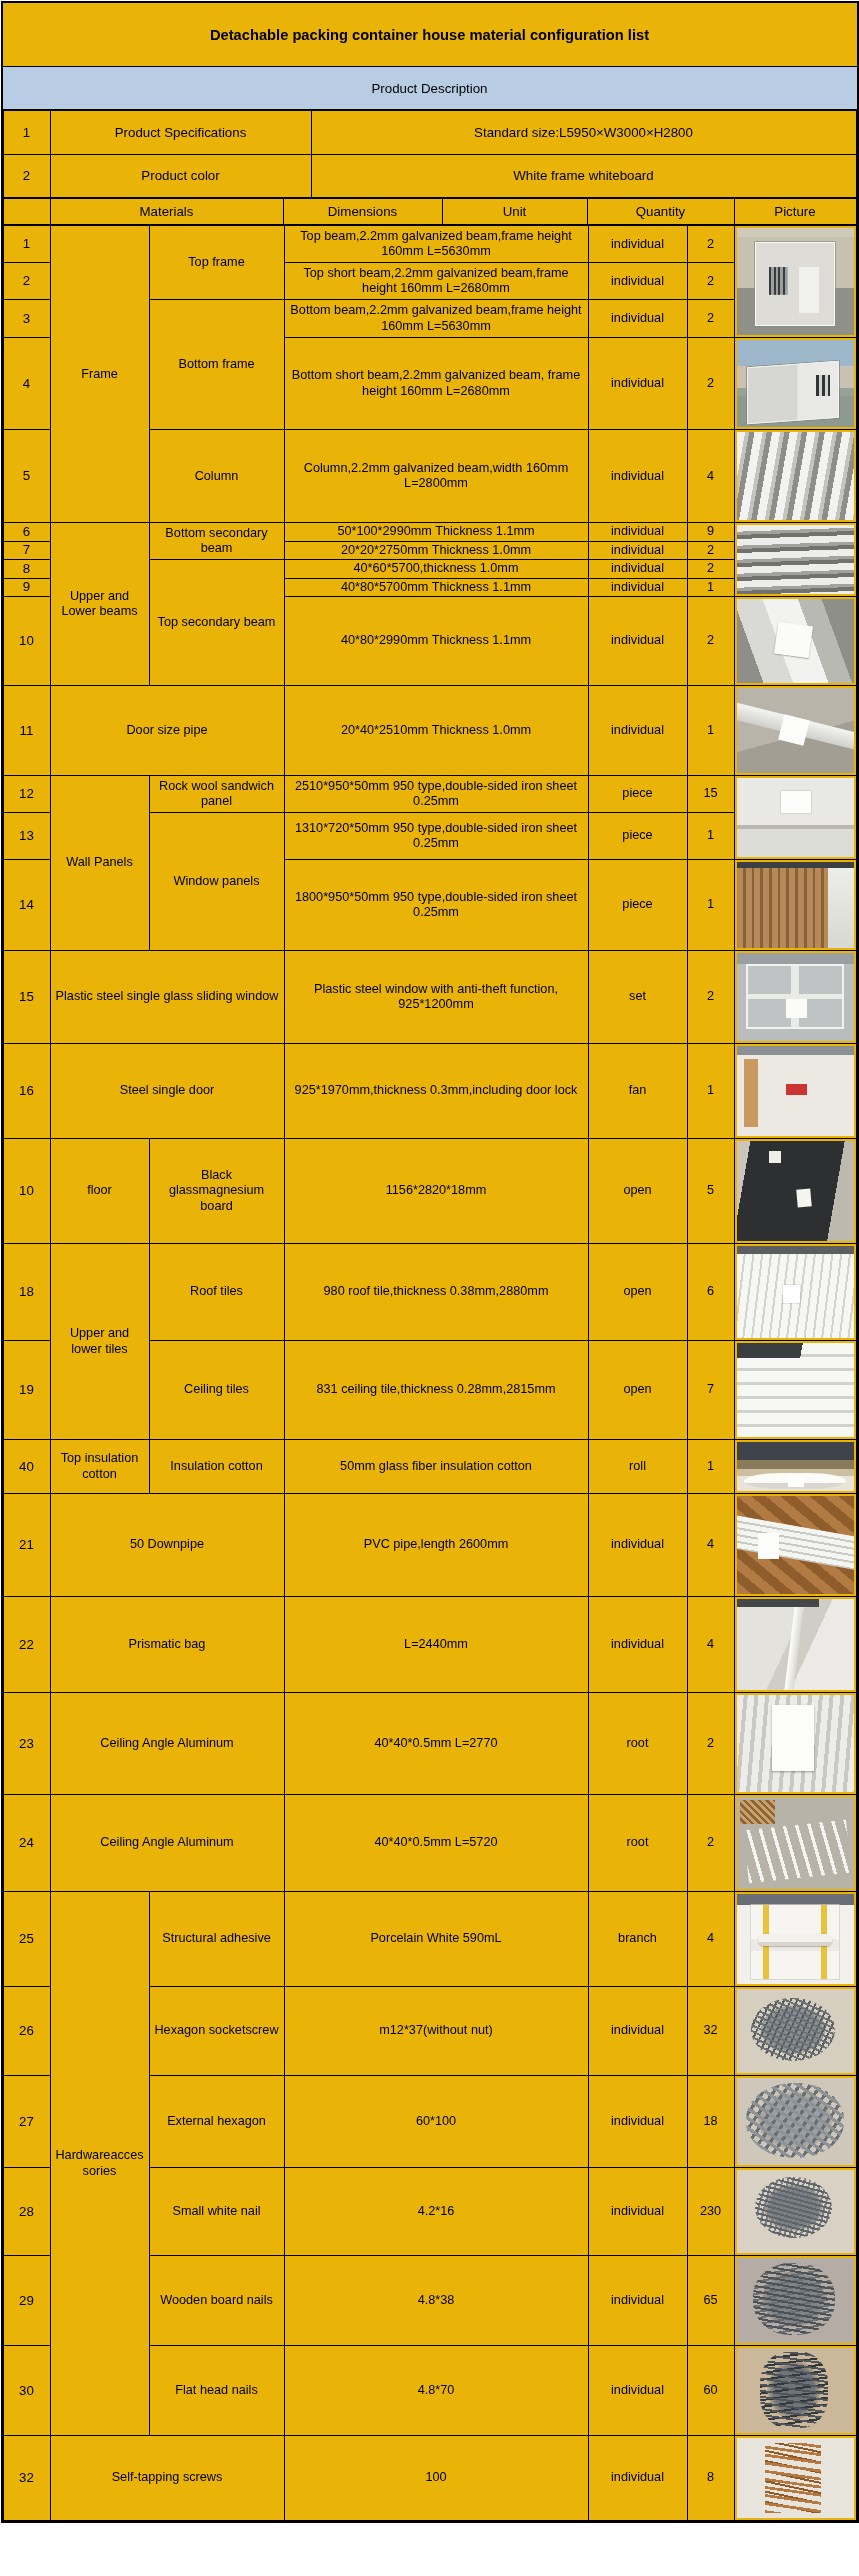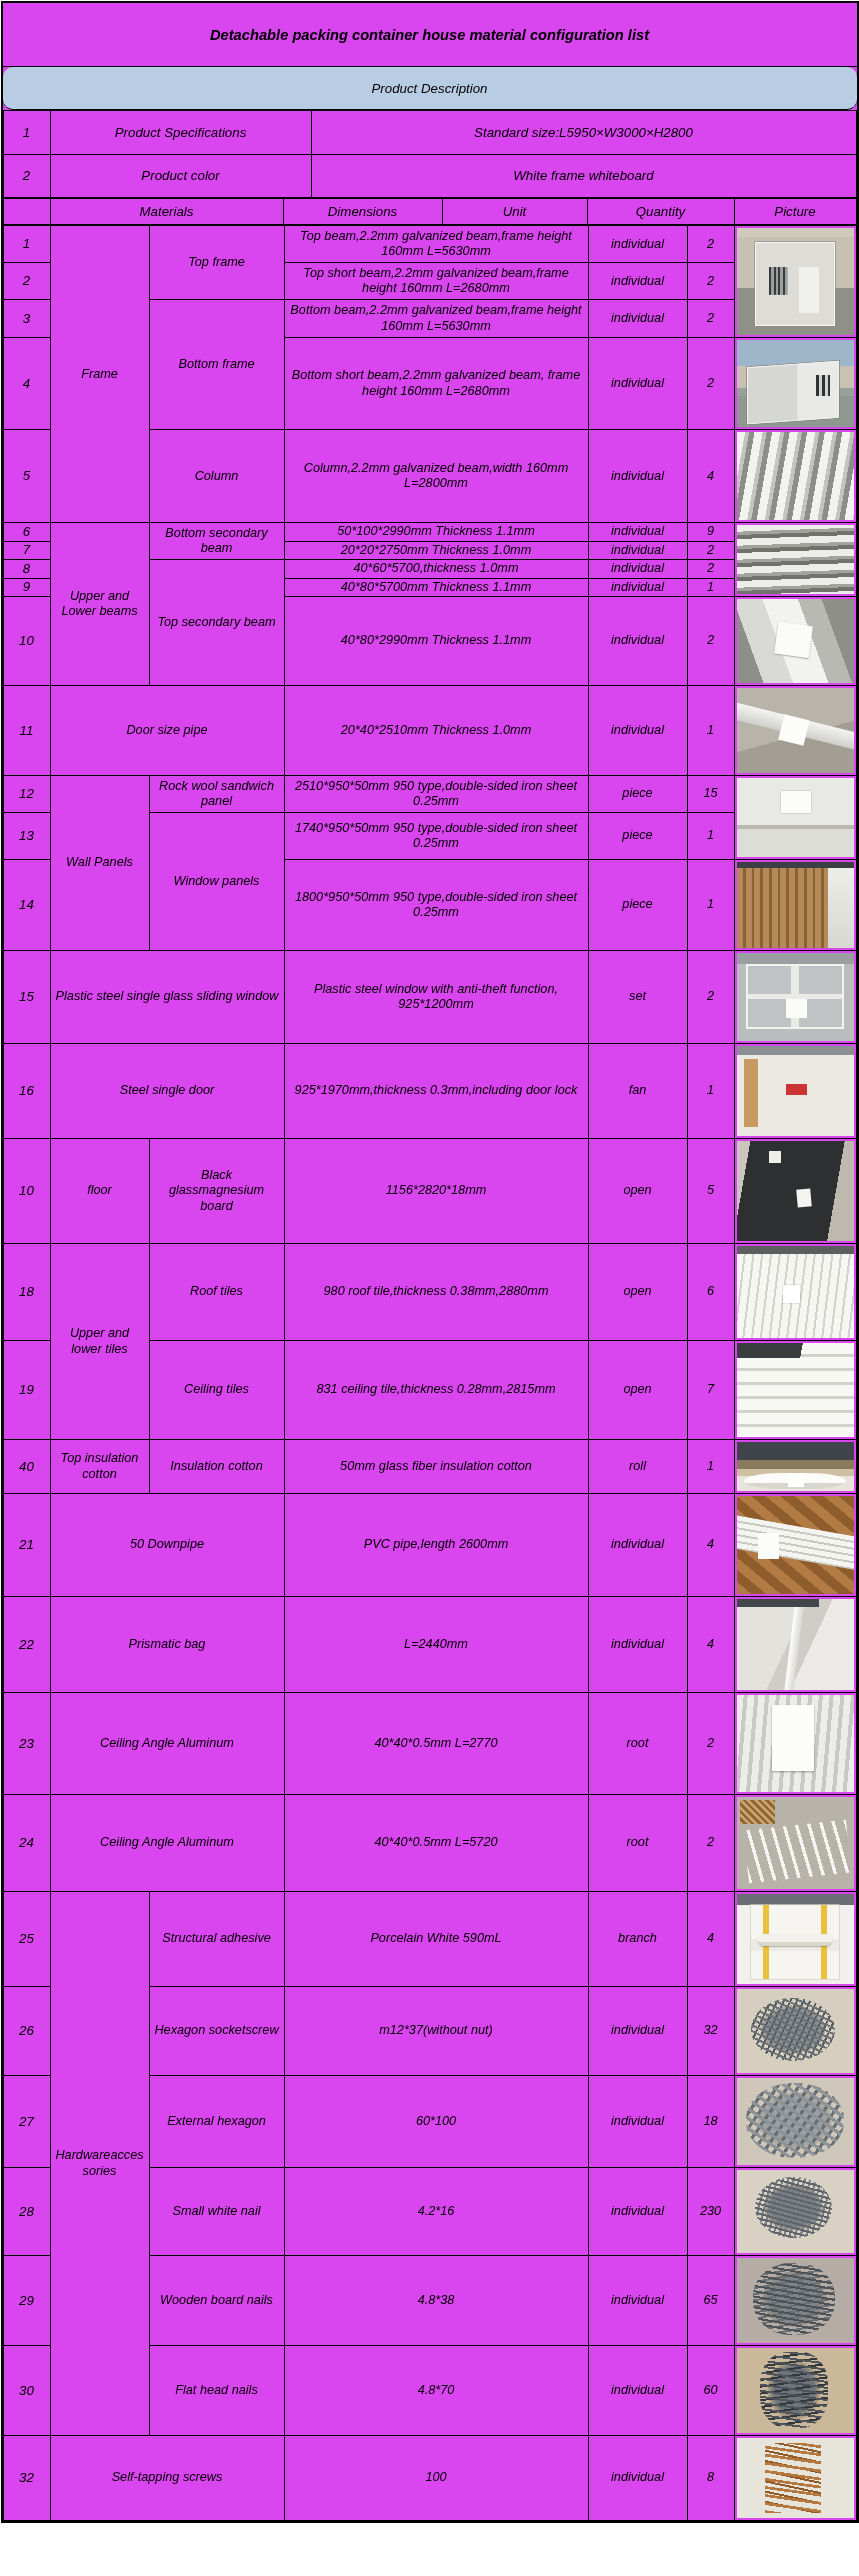--- a/index.html
+++ b/index.html
@@ -1,21 +1,21 @@
 <!DOCTYPE html>
 <html style="font-size:10.7px"><head>
 <meta charset="utf-8">
 <style>
   html,body{margin:0;padding:0;background:#fff;color:#000;
     font-family:"Liberation Sans","DejaVu Sans",sans-serif;}
-  .sheet{width:854px;margin:1.3px auto;border:2px solid #000;background:#d946ef;font-style:italic;}
+  .sheet{width:854px;margin:1.3px auto;border:2px solid #000;background:#eab308;}
   .title-row{height:63px;display:flex;align-items:center;justify-content:center;
     font-size:14.7px;font-weight:bold;border-bottom:1.3px solid #000;text-align:center;}
   .band{height:42px;background:#b8cce4;display:flex;align-items:center;justify-content:center;
-    font-size:13.3px;border-bottom:1.3px solid #000;border-radius:10px;}
+    font-size:13.3px;border-bottom:1.3px solid #000;}
   .band+table{border-top:0;}
   table{border-collapse:collapse;table-layout:fixed;width:100%;}
   td{border:0.7px solid #000;text-align:center;vertical-align:middle;
      font-size:12.7px;line-height:1.22;padding:0.7px 2.7px;overflow:hidden;}
   .product td{font-size:13.3px;}
   .mhead td{font-size:13.3px;border-bottom:1.3px solid #000;height:25px;padding:0 1.3px;margin-top:31px;}
   tr.gt > td{border-top:1.3px solid #000;}
   td.no{font-size:13.3px;padding:0;}
   td.ba{word-break:break-all;}
   td.pic{position:relative;padding:0;}
@@ -285,21 +285,21 @@
         <td>2510*950*50mm 950 type,double-sided iron sheet 0.25mm</td>
         <td>piece</td>
         <td>15</td>
         <td rowspan="2" class="pic">
             <div class="photo p7" title="rock wool sandwich panels with label photo"></div>
           </td>
       </tr>
       <tr style="height:47px">
         <td class="no">13</td>
         <td rowspan="2">Window panels</td>
-        <td>1740*950*50mm 950 type,double-sided iron sheet 0.25mm</td>
+        <td>1310*720*50mm 950 type,double-sided iron sheet 0.25mm</td>
         <td>piece</td>
         <td>1</td>
       </tr>
       <tr style="height:91px">
         <td class="no">14</td>
         <td>1800*950*50mm 950 type,double-sided iron sheet 0.25mm</td>
         <td>piece</td>
         <td>1</td>
         <td class="pic">
             <div class="photo p8" title="window panel slats photo"></div>

